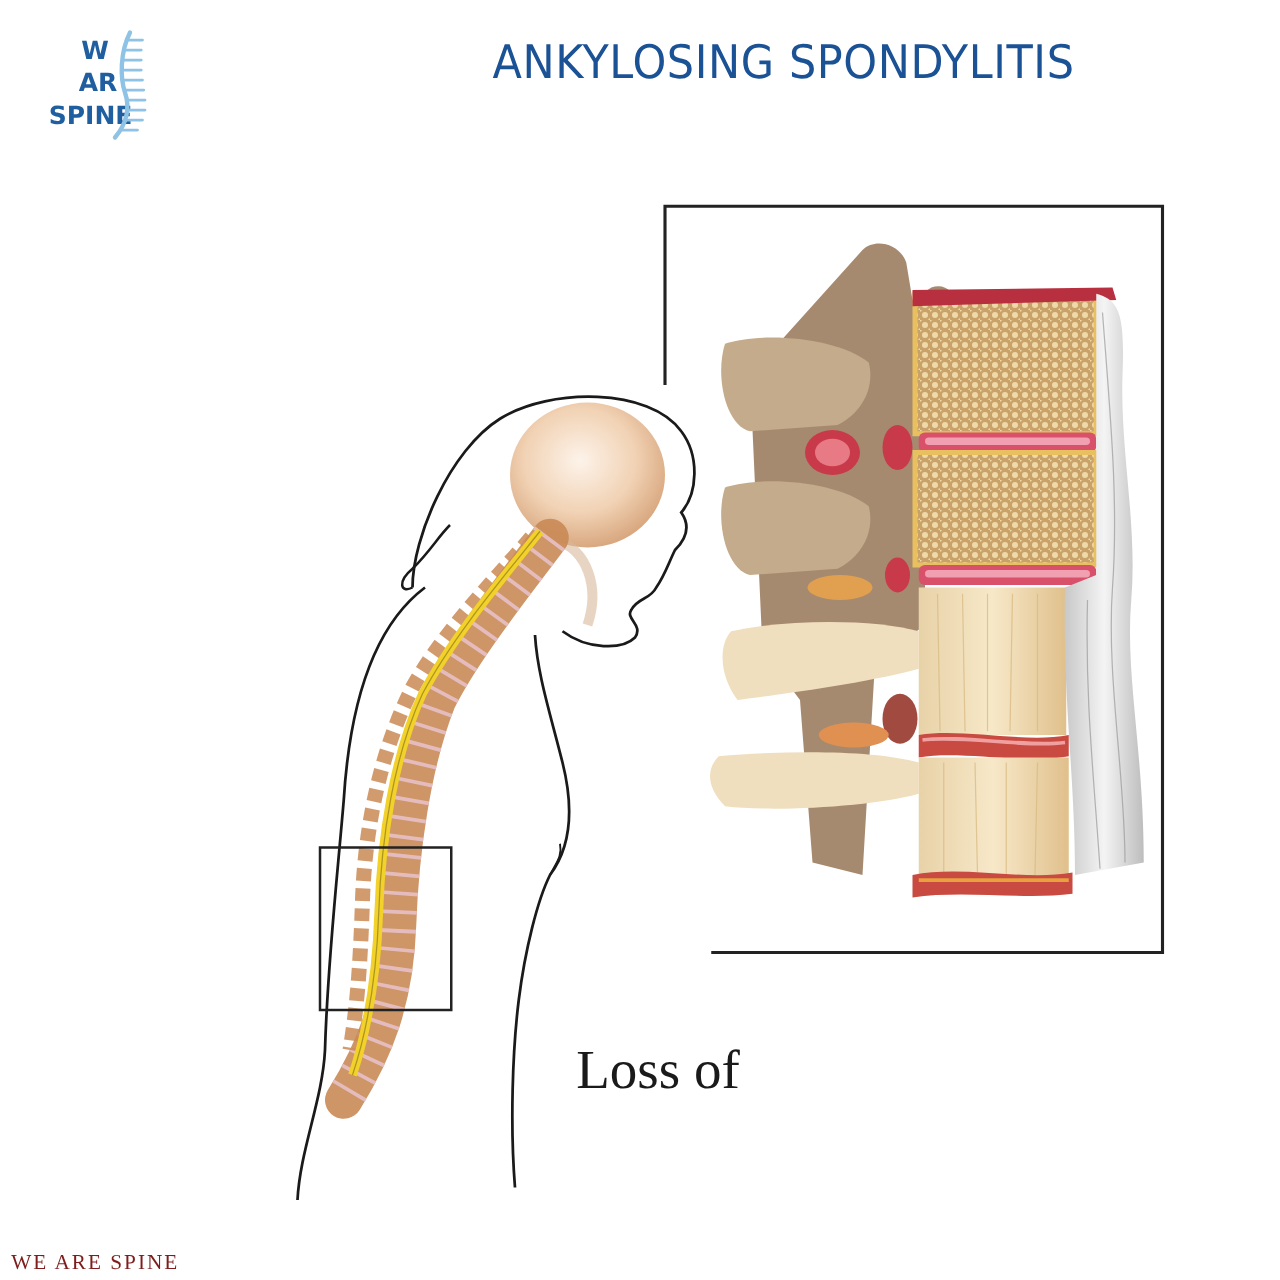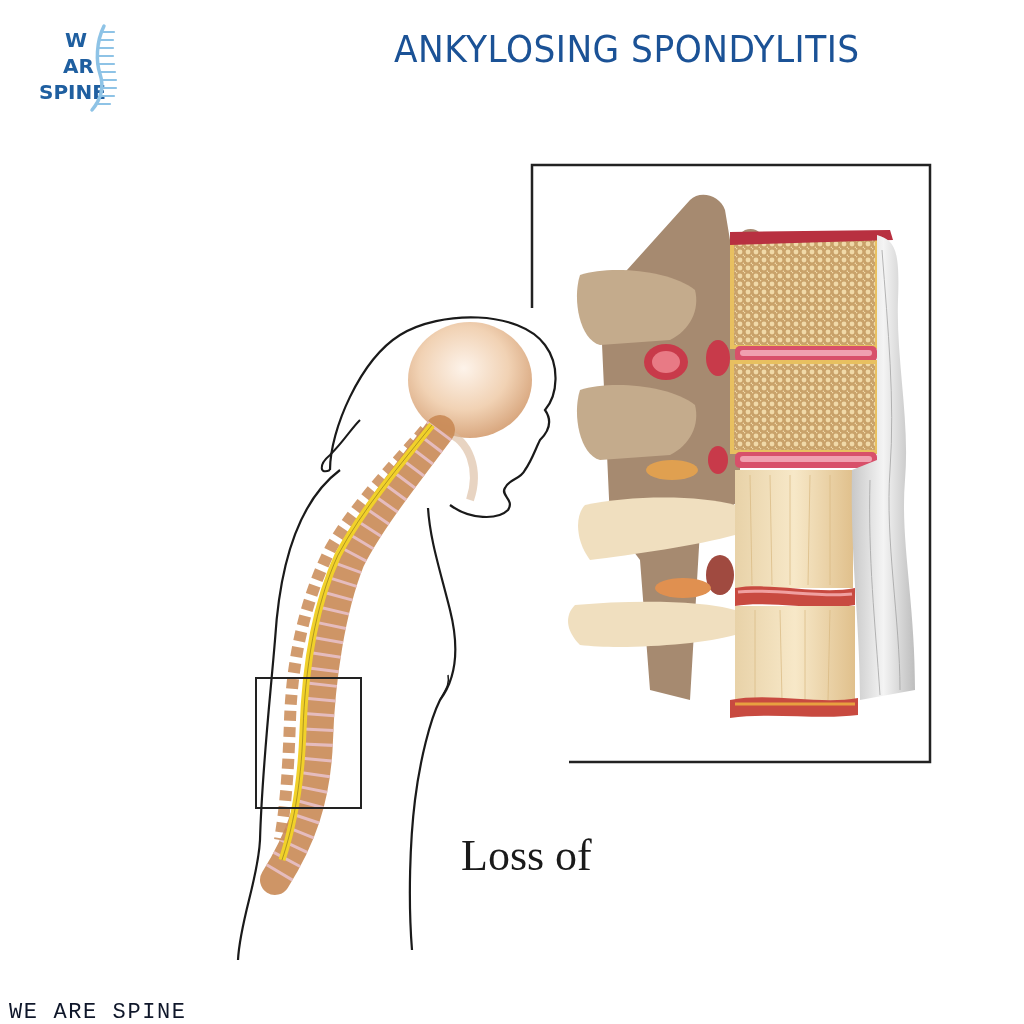--- a/index.html
+++ b/index.html
@@ -1,20 +1,20 @@
 <!DOCTYPE html>
 <html><head>
 <meta charset="utf-8">
 <style>
   html, body { margin:0; padding:0; }
   body { width:1024px; height:1024px; background:#ffffff; position:relative; overflow:hidden; font-family:"Liberation Sans", sans-serif; }
   .logo { position:absolute; left:36px; top:22px; width:84px; height:92px; }
   .logo .l { position:absolute; font-family:"DejaVu Sans", sans-serif; font-weight:bold; color:#1f5fa0; font-size:20px; line-height:20px; letter-spacing:0px; }
   .title { position:absolute; left:394px; top:28px; font-family:"DejaVu Sans", sans-serif; font-size:37px; color:#1b5296; letter-spacing:0.5px; white-space:nowrap; transform:scaleX(0.93); transform-origin:left top; }
-  .footer { position:absolute; left:9px; top:1000px; font-family:Liberation Mono, monospace; font-size:22px; color:#0f172a; letter-spacing:1.6px; white-space:nowrap; }
+  .footer { position:absolute; left:9px; top:1000px; font-family:Liberation Serif, serif; font-size:17px; color:#7f1d1d; letter-spacing:1.6px; white-space:nowrap; }
   .caption { position:absolute; left:445px; top:836px; font-family:"Liberation Serif", serif; font-size:44px; line-height:40px; color:#1a1a1a;margin-left:16px; }
   .caption div { white-space:nowrap; }
   svg.art { position:absolute; left:0; top:0; }
 </style>
 </head>
 <body>
 
 <div class="logo">
   <span class="l" style="left:29px;top:8px;">W</span>
   <span class="l" style="left:27px;top:34px;">AR</span>

